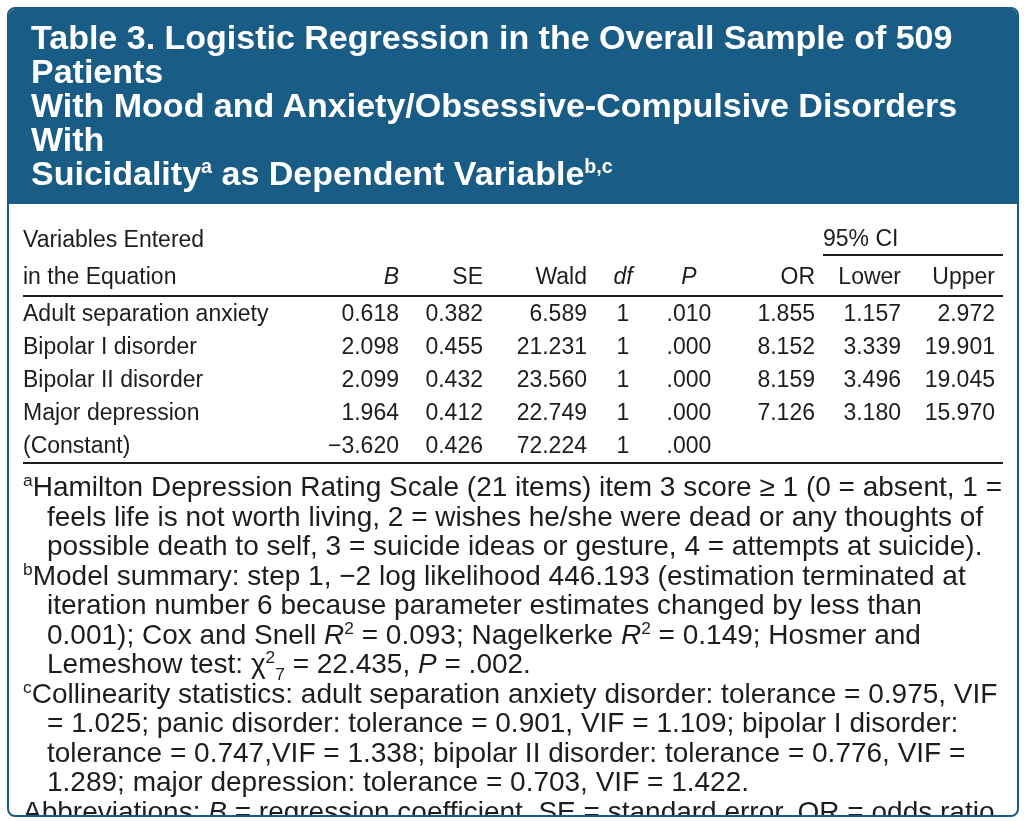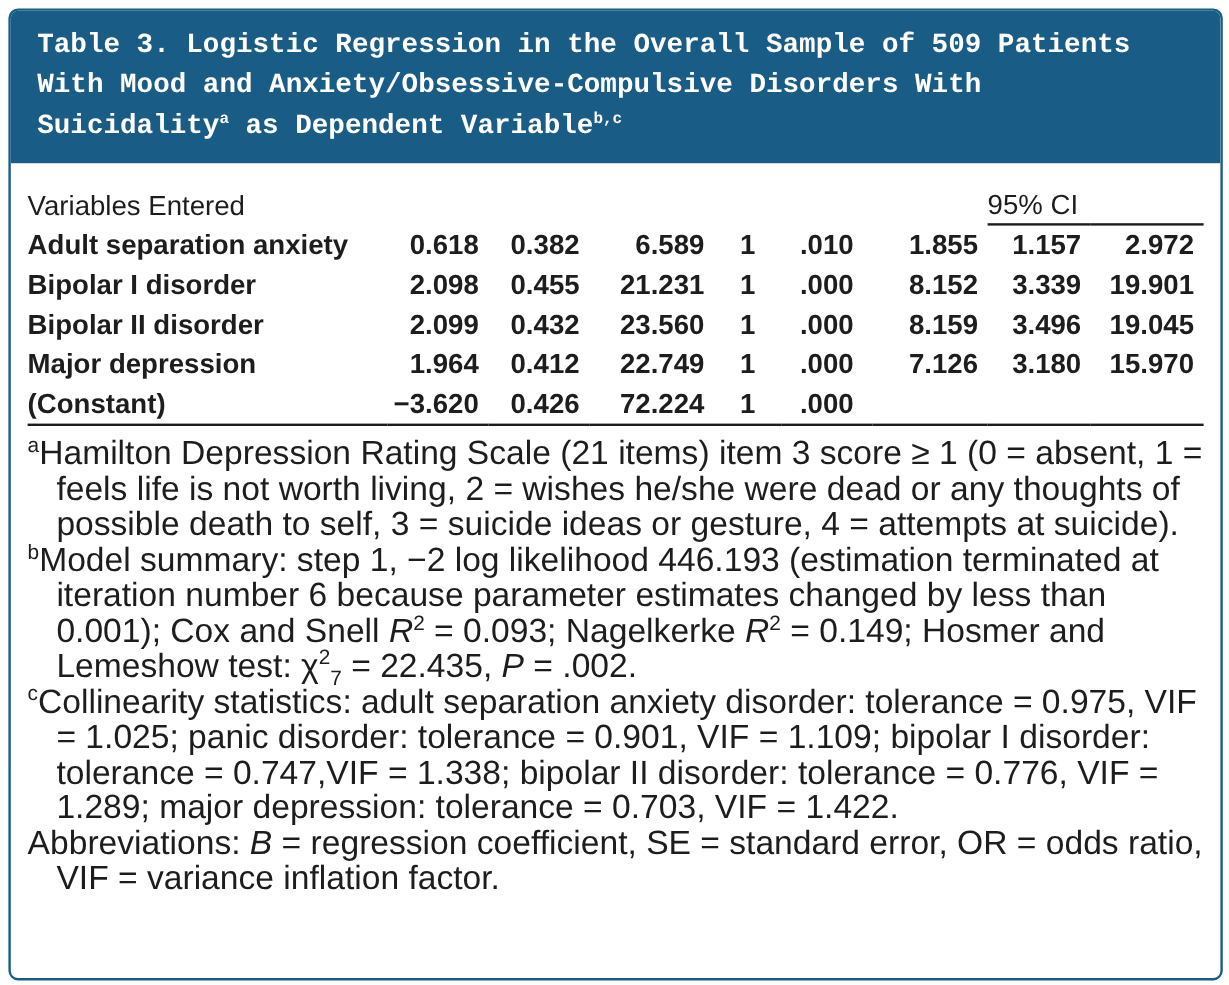--- a/index.html
+++ b/index.html
@@ -15,24 +15,23 @@
     width: 1008px; height: 806px;
     background: #ffffff;
     border: 2px solid #195c86;
     border-radius: 8px;
     overflow: hidden;
   }
   .title-bar {
     background: #195c86;
     color: #ffffff;
     padding: 11px 22px 14px 22px;
-    font-size: 23px;
+    font-size: 34px;
     font-weight: 700;
     line-height: 34px;
-    font-family: Liberation Mono, monospace;
   }
   .title-bar h1 { margin: 0; font-size: inherit; font-weight: inherit; }
   sup, sub { font-size: 62%; line-height: 0; }
   .title-bar sup { font-size: 58%; }
 
   table.reg {
     border-collapse: collapse;
     table-layout: fixed;
     width: 980px;
     margin: 12px 12px 0 14px;
@@ -40,21 +39,21 @@
   }
   th, td {
     font-weight: 400;
     padding: 0;
     white-space: nowrap;
     vertical-align: bottom;
   }
   thead tr.hdr1 th { height: 36px; padding-bottom: 2px; }
   thead tr.hdr2 th { height: 34px; padding-bottom: 5px; border-bottom: 2px solid #1d1d1f; }
   th.ci-group { text-align: left; border-bottom: 2px solid #1d1d1f; }
-  tbody td { height: 33px; vertical-align: middle; font-weight: bold; }
+  tbody td { height: 33px; vertical-align: middle; }
   tbody tr:last-child td { border-bottom: 2px solid #1d1d1f; }
 
   .lbl { text-align: left; }
   .num { text-align: right; padding-right: 8px; }
   .ctr { text-align: center; }
   .ital { font-style: italic; }
 
   .footnotes {
     margin: 8px 14px 0 14px;
     font-size: 28px;
@@ -85,20 +84,31 @@
         <col style="width:76px">
         <col style="width:96px">
         <col style="width:86px">
         <col style="width:94px">
     </colgroup>
     <thead>
       <tr class="hdr1">
         <th class="lbl">Variables Entered</th>
         <th colspan="6"></th>
         <th colspan="2" class="ci-group">95% CI</th>
+      </tr>
+      <tr class="hdr2">
+        <th class="lbl">in the Equation</th>
+        <th class="num ital">B</th>
+        <th class="num">SE</th>
+        <th class="num">Wald</th>
+        <th class="ctr ital">df</th>
+        <th class="ctr ital">P</th>
+        <th class="num">OR</th>
+        <th class="num">Lower</th>
+        <th class="num">Upper</th>
       </tr>
     </thead>
     <tbody>
       <tr>
         <td class="lbl">Adult separation anxiety</td>
         <td class="num">0.618</td>
         <td class="num">0.382</td>
         <td class="num">6.589</td>
         <td class="ctr">1</td>
         <td class="ctr">.010</td>

